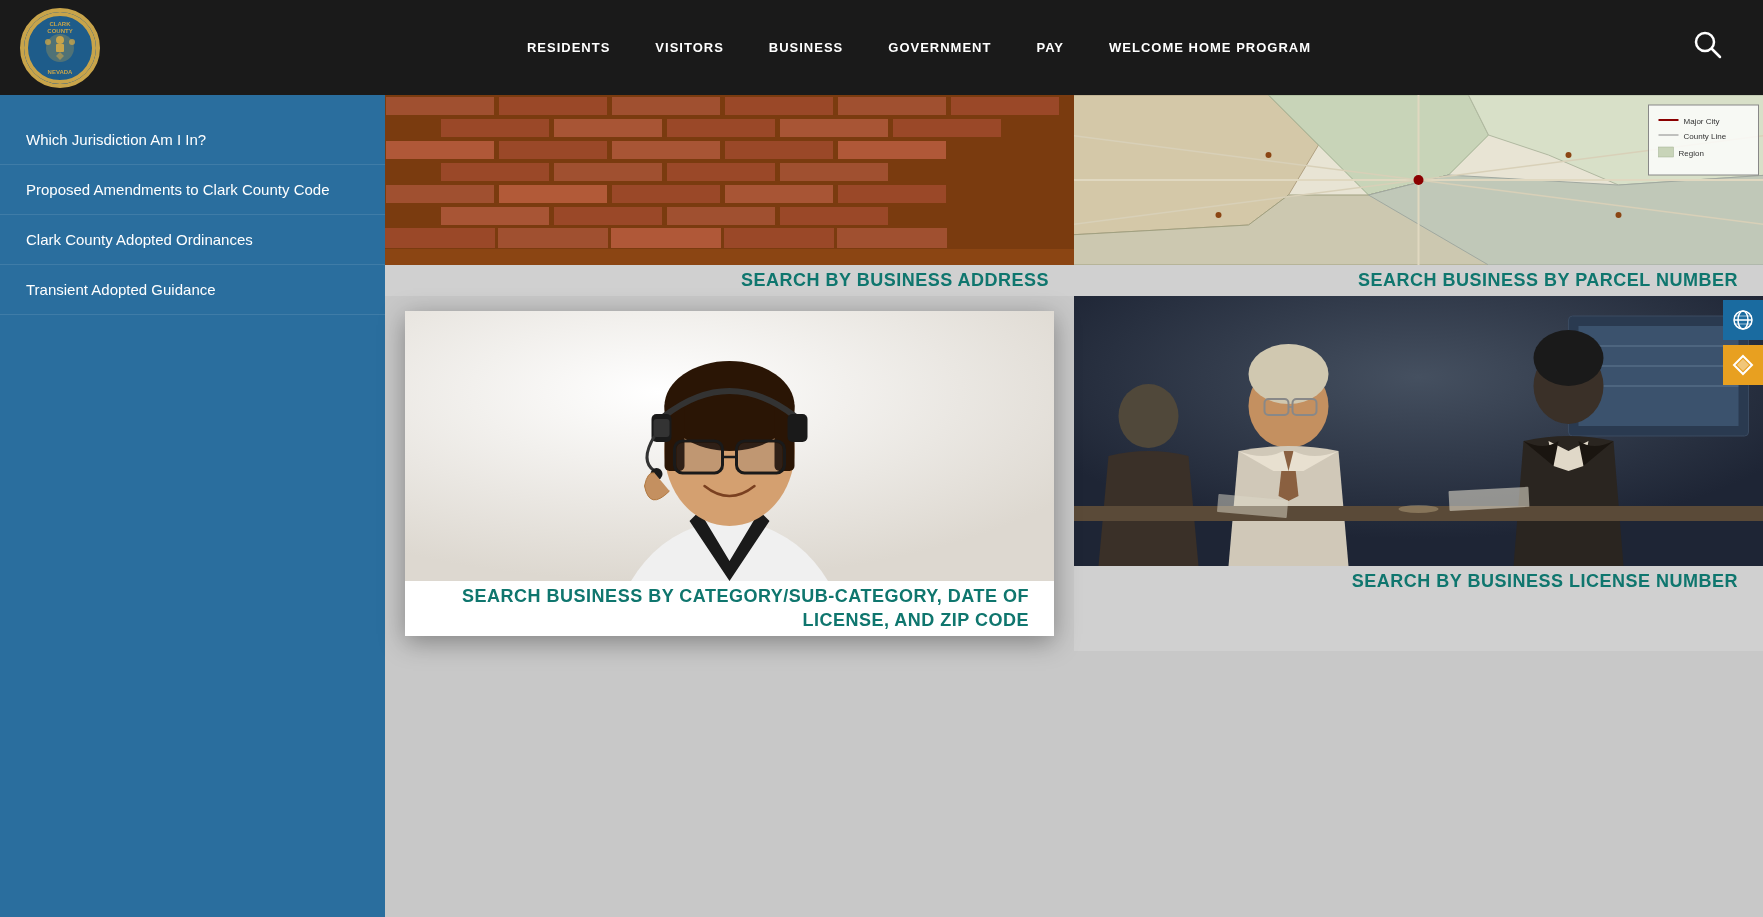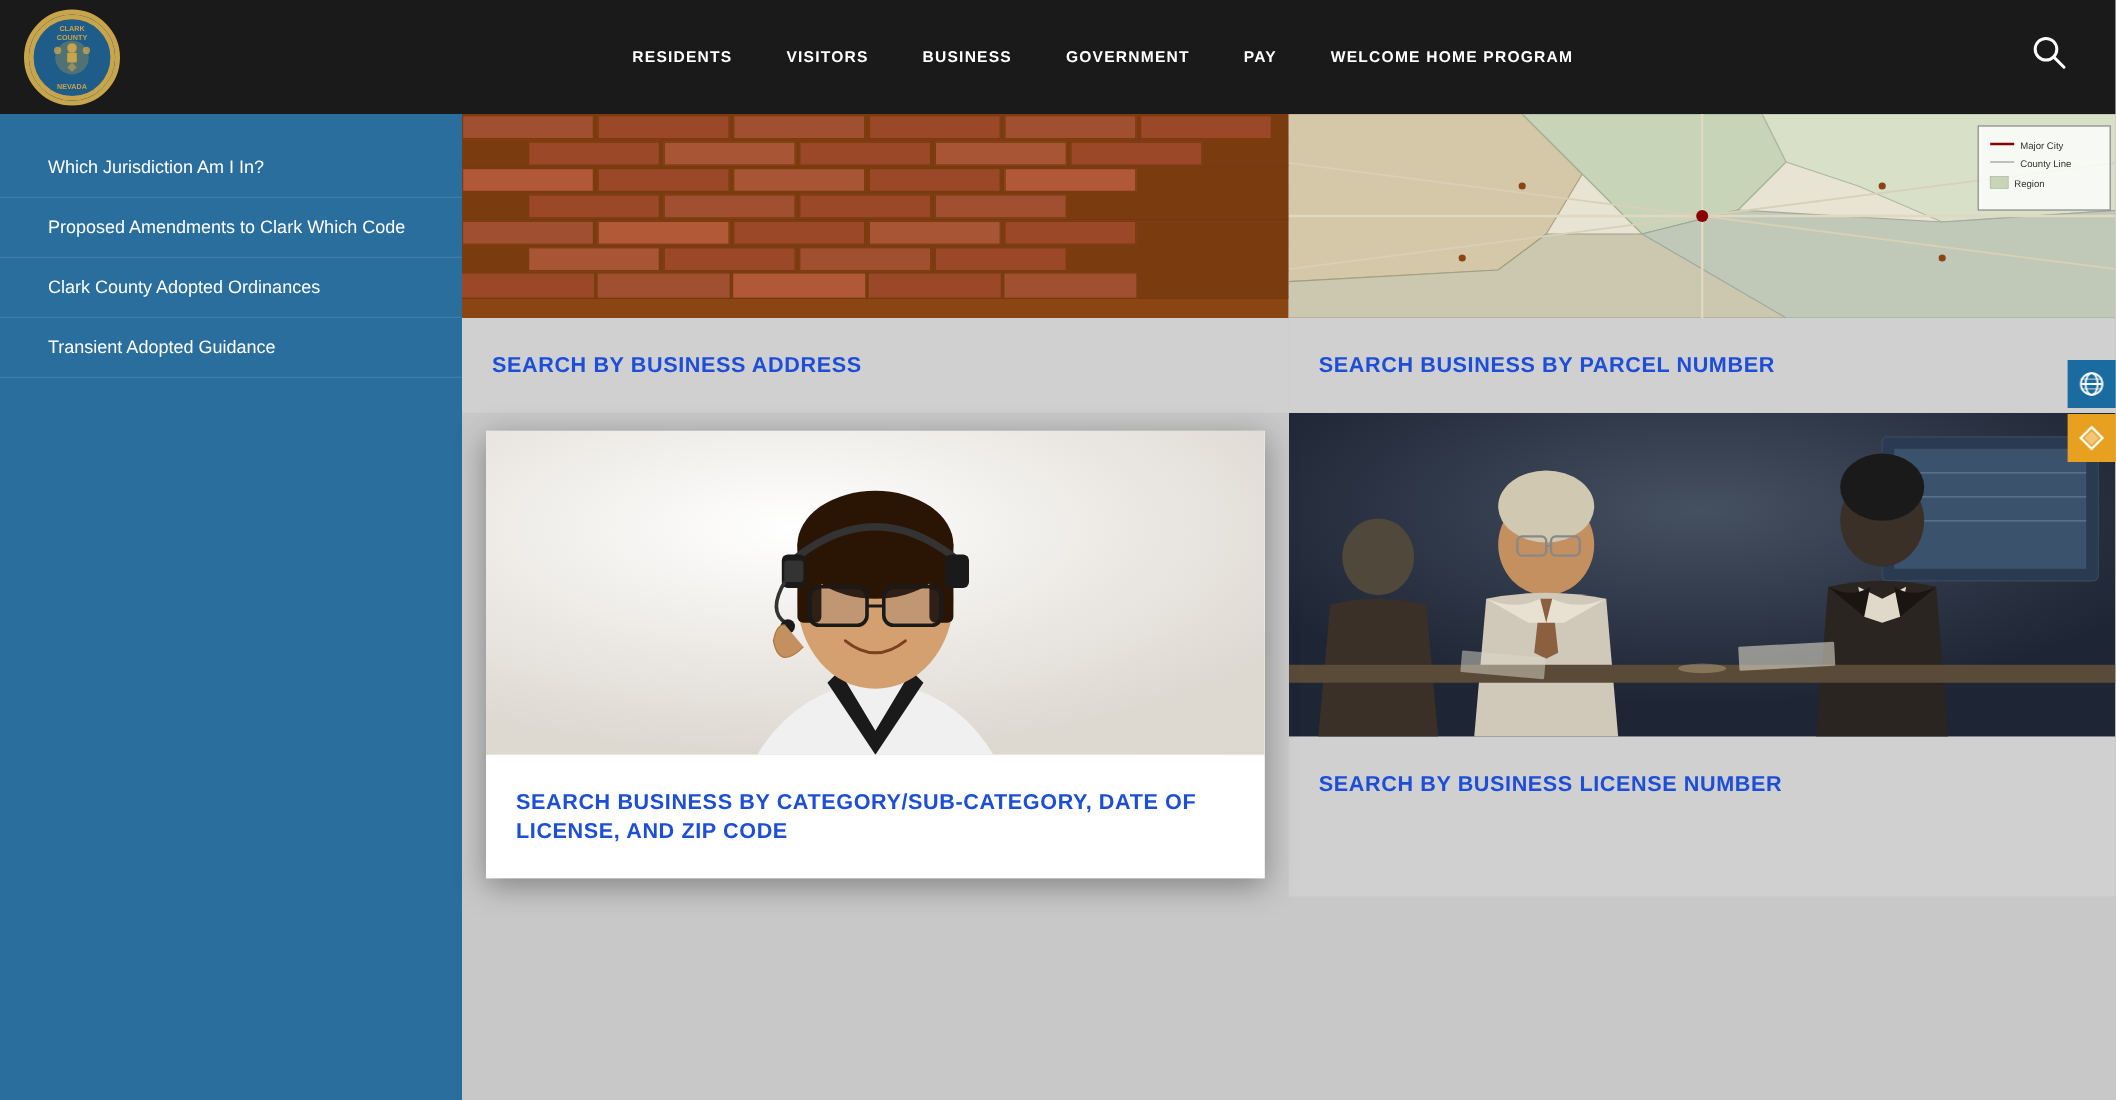--- a/index.html
+++ b/index.html
@@ -106,21 +106,21 @@
     }
 
     
     .sidebar {
       width: 385px;
       background: #2a6e9e;
       flex-shrink: 0;
       padding: 20px 0;
     }
     .sidebar-item {
-      padding: 14px 40px;
+      padding: 14px 26px;
       color: #ffffff;
       font-size: 15px;
       cursor: pointer;
       border-bottom: 1px solid rgba(255,255,255,0.1);
       line-height: 1.4;
     }
 
     
     .main-content {
       flex: 1;
@@ -139,26 +139,26 @@
 
     .card {
       background: #d4d4d4;
       display: flex;
       flex-direction: column;
       overflow: hidden;
       position: relative;
     }
 
     .card-label {
-      padding: 28px 25px;
-      text-align: left;
+      padding: 4px 25px;
+      text-align: right;
       font-size: 18px;
       font-weight: 900;
       text-transform: uppercase;
-      color: #1d4ed8;
+      color: #0f766e;
       line-height: 1.3;
       letter-spacing: 0.5px;
     }
 
     
     .card-top-partial {
       background: #d0d0d0;
     }
     .card-top-partial .card-image-partial {
       height: 170px;
@@ -225,21 +225,21 @@
   <svg width="22" height="22" viewBox="0 0 22 22" fill="none">
     <polygon points="11,2 20,11 11,20 2,11" stroke="white" stroke-width="2" fill="none"></polygon>
     <polygon points="11,5 17,11 11,17 5,11" fill="white" opacity="0.4"></polygon>
   </svg>
 </div>
 
 <div class="page-body">
 
   <aside class="sidebar">
     <div class="sidebar-item">Which Jurisdiction Am I In?</div>
-    <div class="sidebar-item">Proposed Amendments to Clark Which Code</div>
+    <div class="sidebar-item">Proposed Amendments to Clark County Code</div>
     <div class="sidebar-item">Clark County Adopted Ordinances</div>
     <div class="sidebar-item">Transient Adopted Guidance</div>
   </aside>
 
   <main class="main-content">
     <div class="card-grid">
 
       <div class="card card-top-partial">
         <div class="card-image-partial">
 

